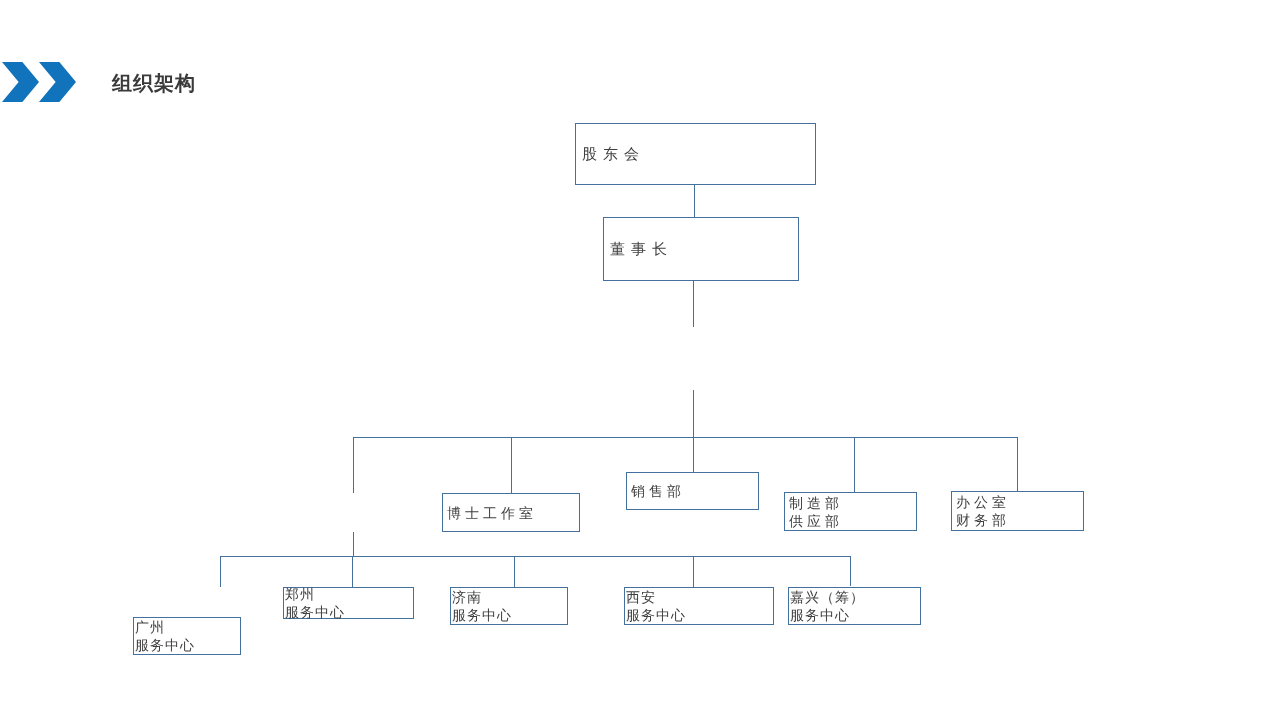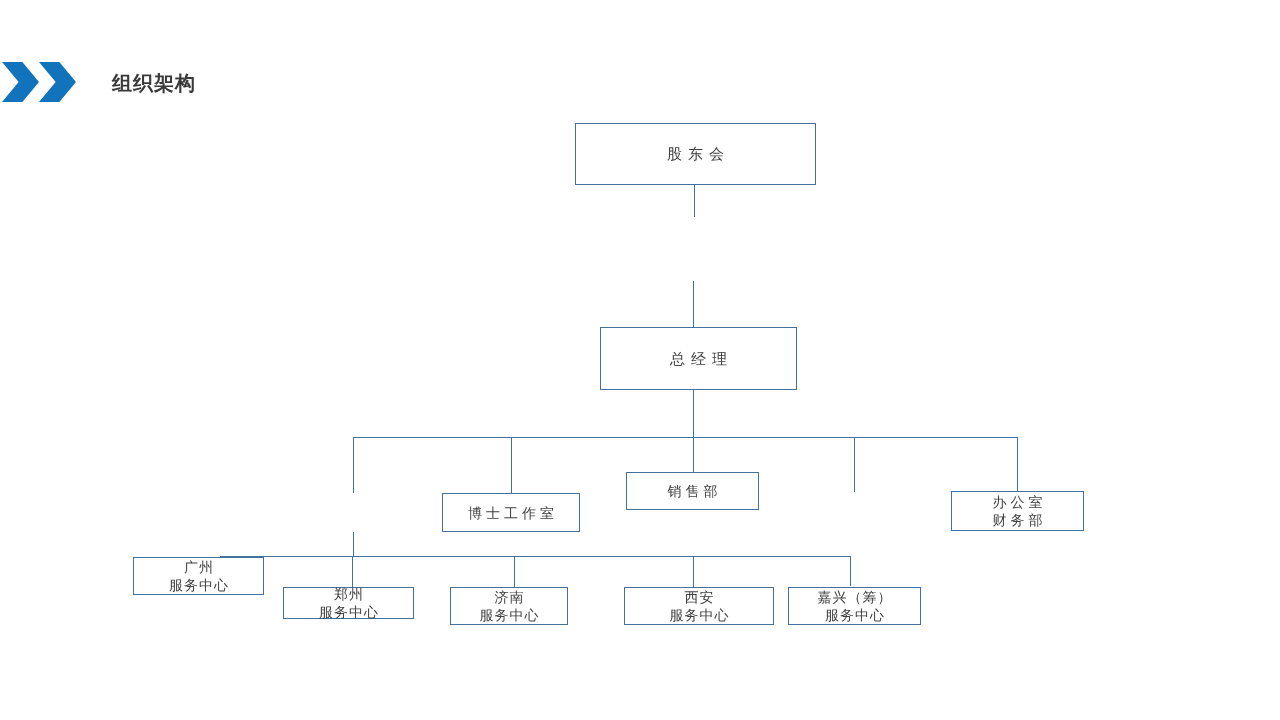--- a/index.html
+++ b/index.html
@@ -30,21 +30,21 @@
     position:absolute;left:112px;top:70px;
     font-size:20px;font-weight:bold;color:var(--title-color);
     letter-spacing:1px;white-space:nowrap;
   }
   
   .node{
     position:absolute;
     border:1px solid var(--line-color);
     background:#fff;
     display:flex;flex-direction:column;
-    align-items:center;justify-content:center;
+    justify-content:center;
     color:var(--text-color);
     box-sizing:border-box;
   }
   .nl{display:block;white-space:nowrap;line-height:18px;}
   .lg{font-size:15px;letter-spacing:6px;padding-left:6px;}
   .md{font-size:14px;letter-spacing:4px;padding-left:4px;}
   .sm{font-size:14px;letter-spacing:1px;padding-left:1px;}
   
   .cline{position:absolute;background:var(--line-color);}
   .cline.v{width:1px;}
@@ -74,36 +74,40 @@
   <div class="cline h" style="left:220px;top:556px;width:631px"></div>
   <div class="cline v" style="left:220px;top:556px;height:31px"></div>
   <div class="cline v" style="left:352px;top:556px;height:31px"></div>
   <div class="cline v" style="left:514px;top:556px;height:31px"></div>
   <div class="cline v" style="left:693px;top:556px;height:31px"></div>
   <div class="cline v" style="left:850px;top:556px;height:30px"></div>
 
   <div class="node" style="left:575px;top:123px;width:241px;height:62px">
     <span class="nl lg">股东会</span>
   </div>
-  <div class="node" style="left:600px;top:327px;width:197px;height:63px">
-    <span class="nl lg">总经理</span>
+  <div class="node" style="left:603px;top:217px;width:196px;height:64px">
+    <span class="nl lg">董事长</span>
   </div>
 
   <div class="node" style="left:442px;top:493px;width:138px;height:39px">
     <span class="nl md">博士工作室</span>
   </div>
   <div class="node" style="left:626px;top:472px;width:133px;height:38px">
     <span class="nl md">销售部</span>
   </div>
+  <div class="node" style="left:784px;top:492px;width:133px;height:39px">
+    <span class="nl md">制造部</span>
+    <span class="nl md">供应部</span>
+  </div>
   <div class="node" style="left:951px;top:491px;width:133px;height:40px">
     <span class="nl md">办公室</span>
     <span class="nl md">财务部</span>
   </div>
 
-  <div class="node" style="left:133px;top:557px;width:131px;height:38px">
+  <div class="node" style="left:133px;top:617px;width:108px;height:38px">
     <span class="nl sm">广州</span>
     <span class="nl sm">服务中心</span>
   </div>
   <div class="node" style="left:283px;top:587px;width:131px;height:32px">
     <span class="nl sm">郑州</span>
     <span class="nl sm">服务中心</span>
   </div>
   <div class="node" style="left:450px;top:587px;width:118px;height:38px">
     <span class="nl sm">济南</span>
     <span class="nl sm">服务中心</span>

